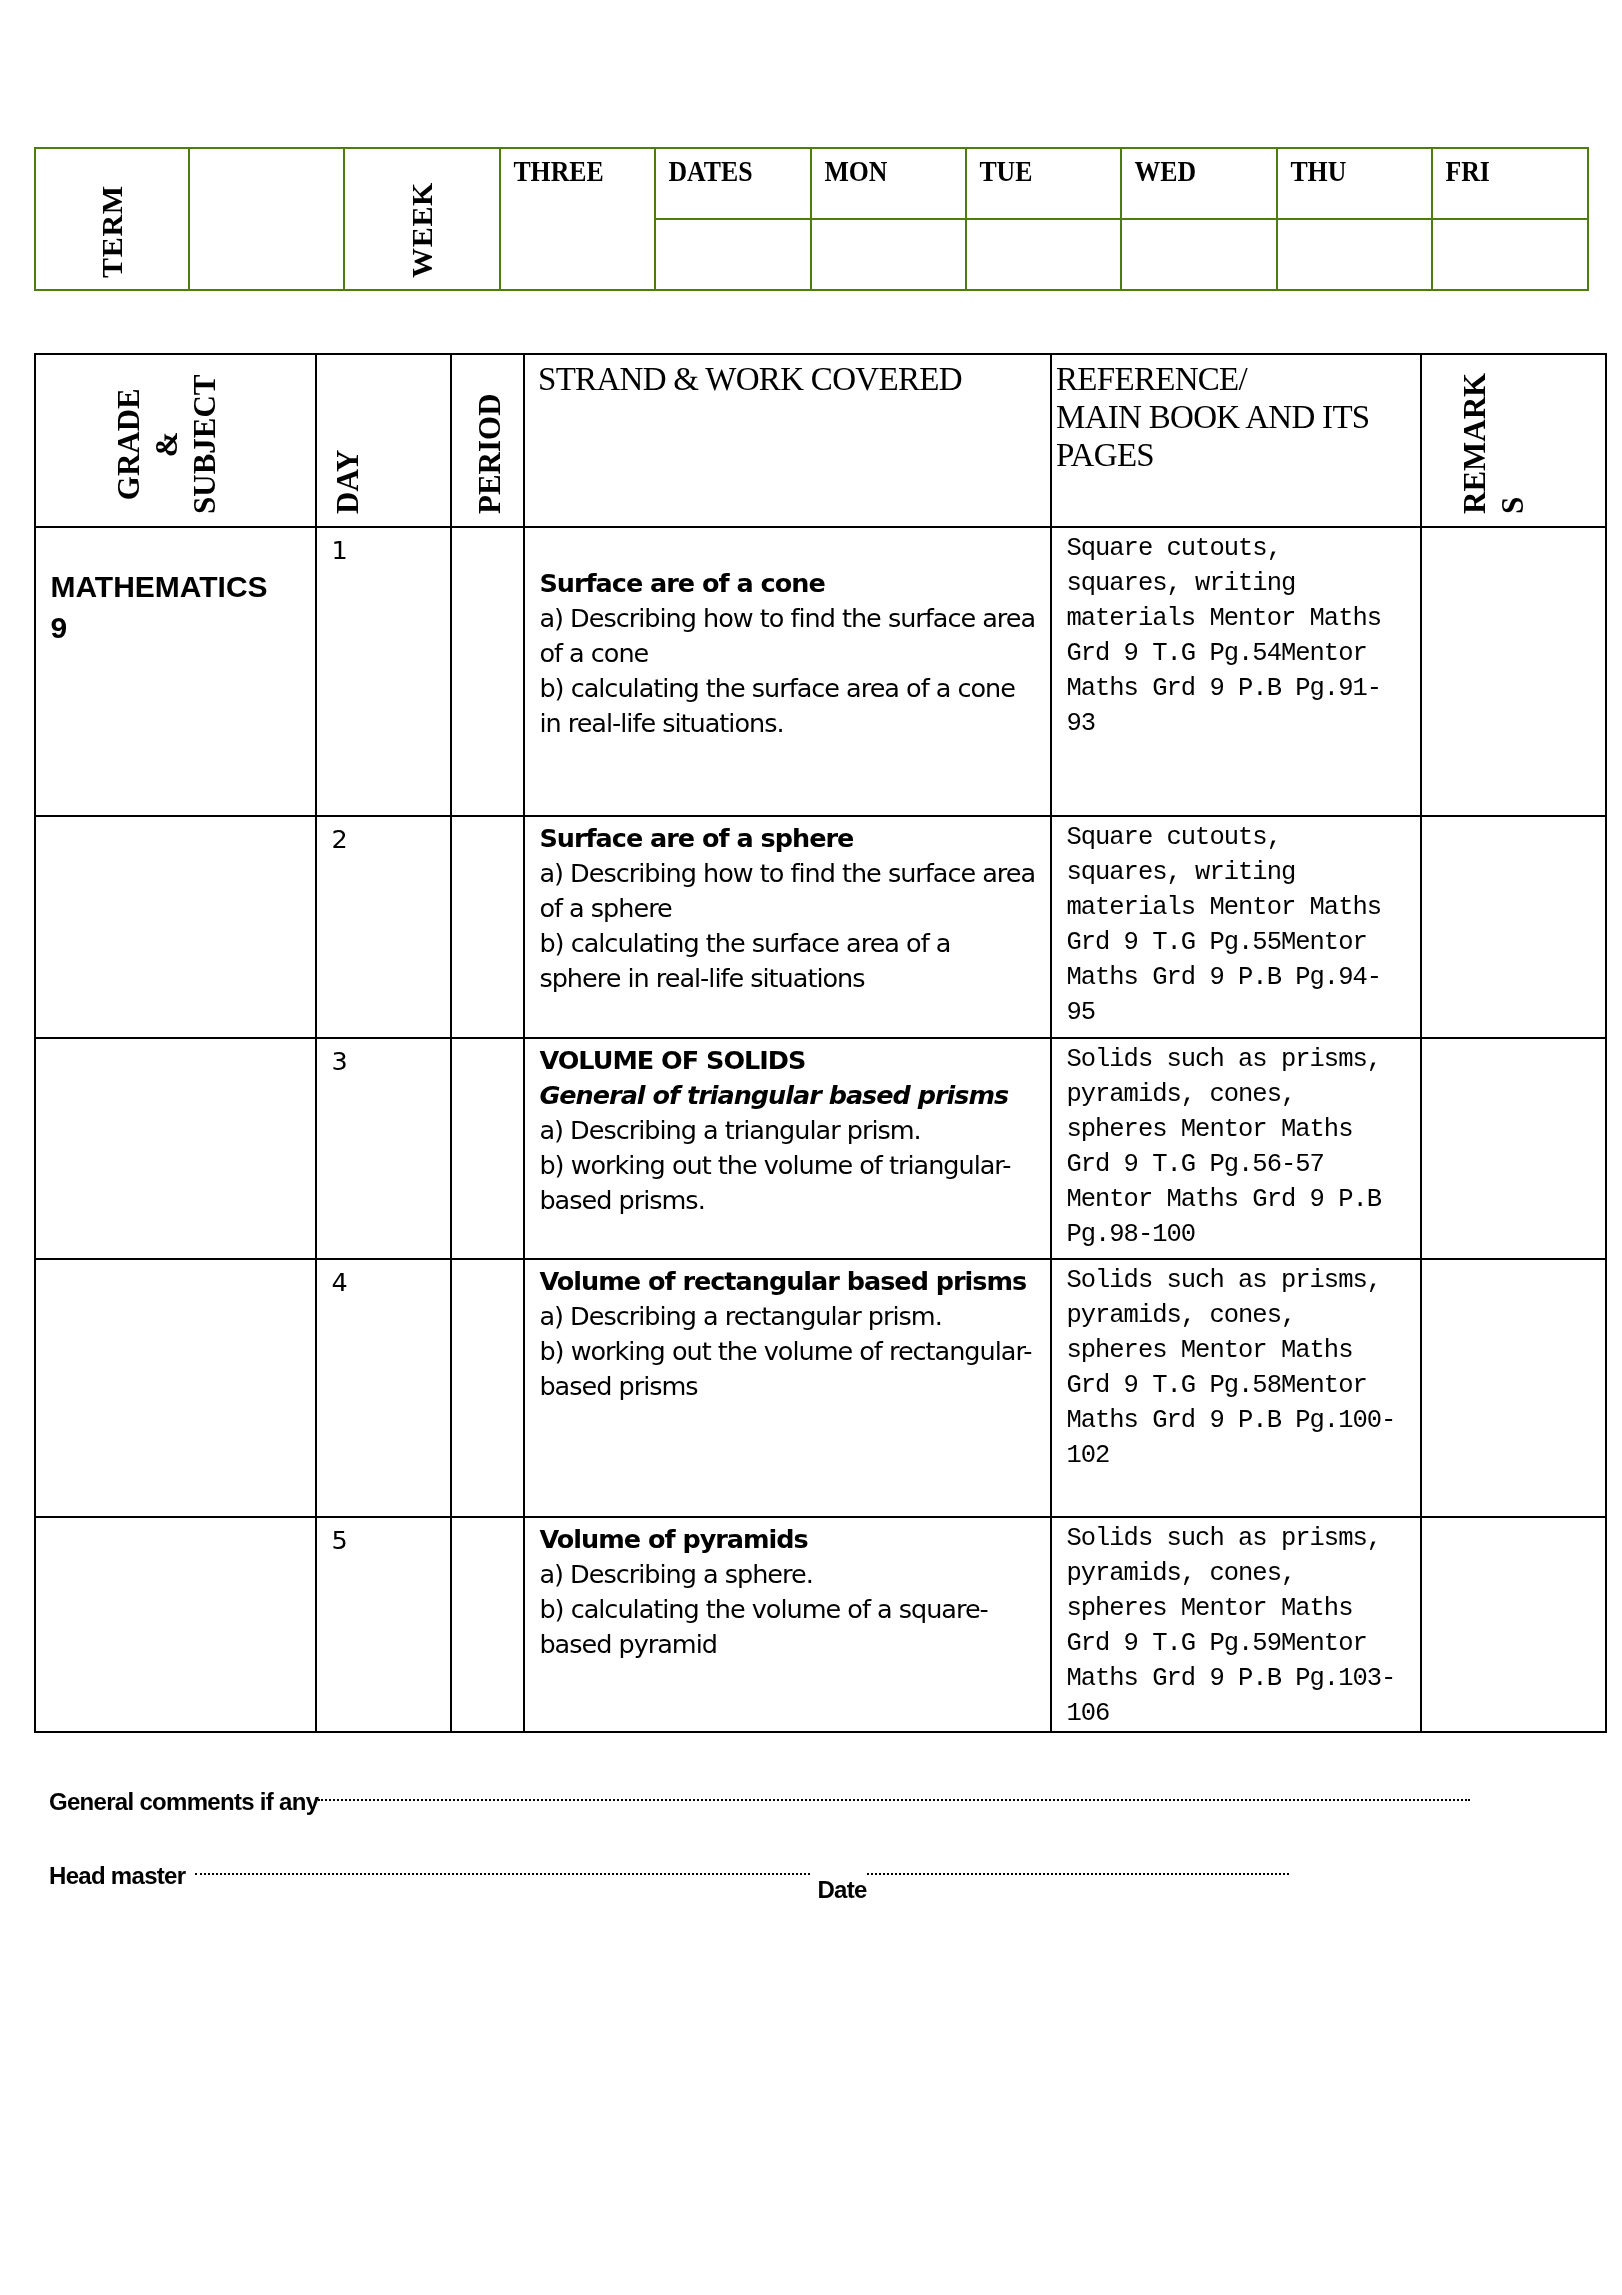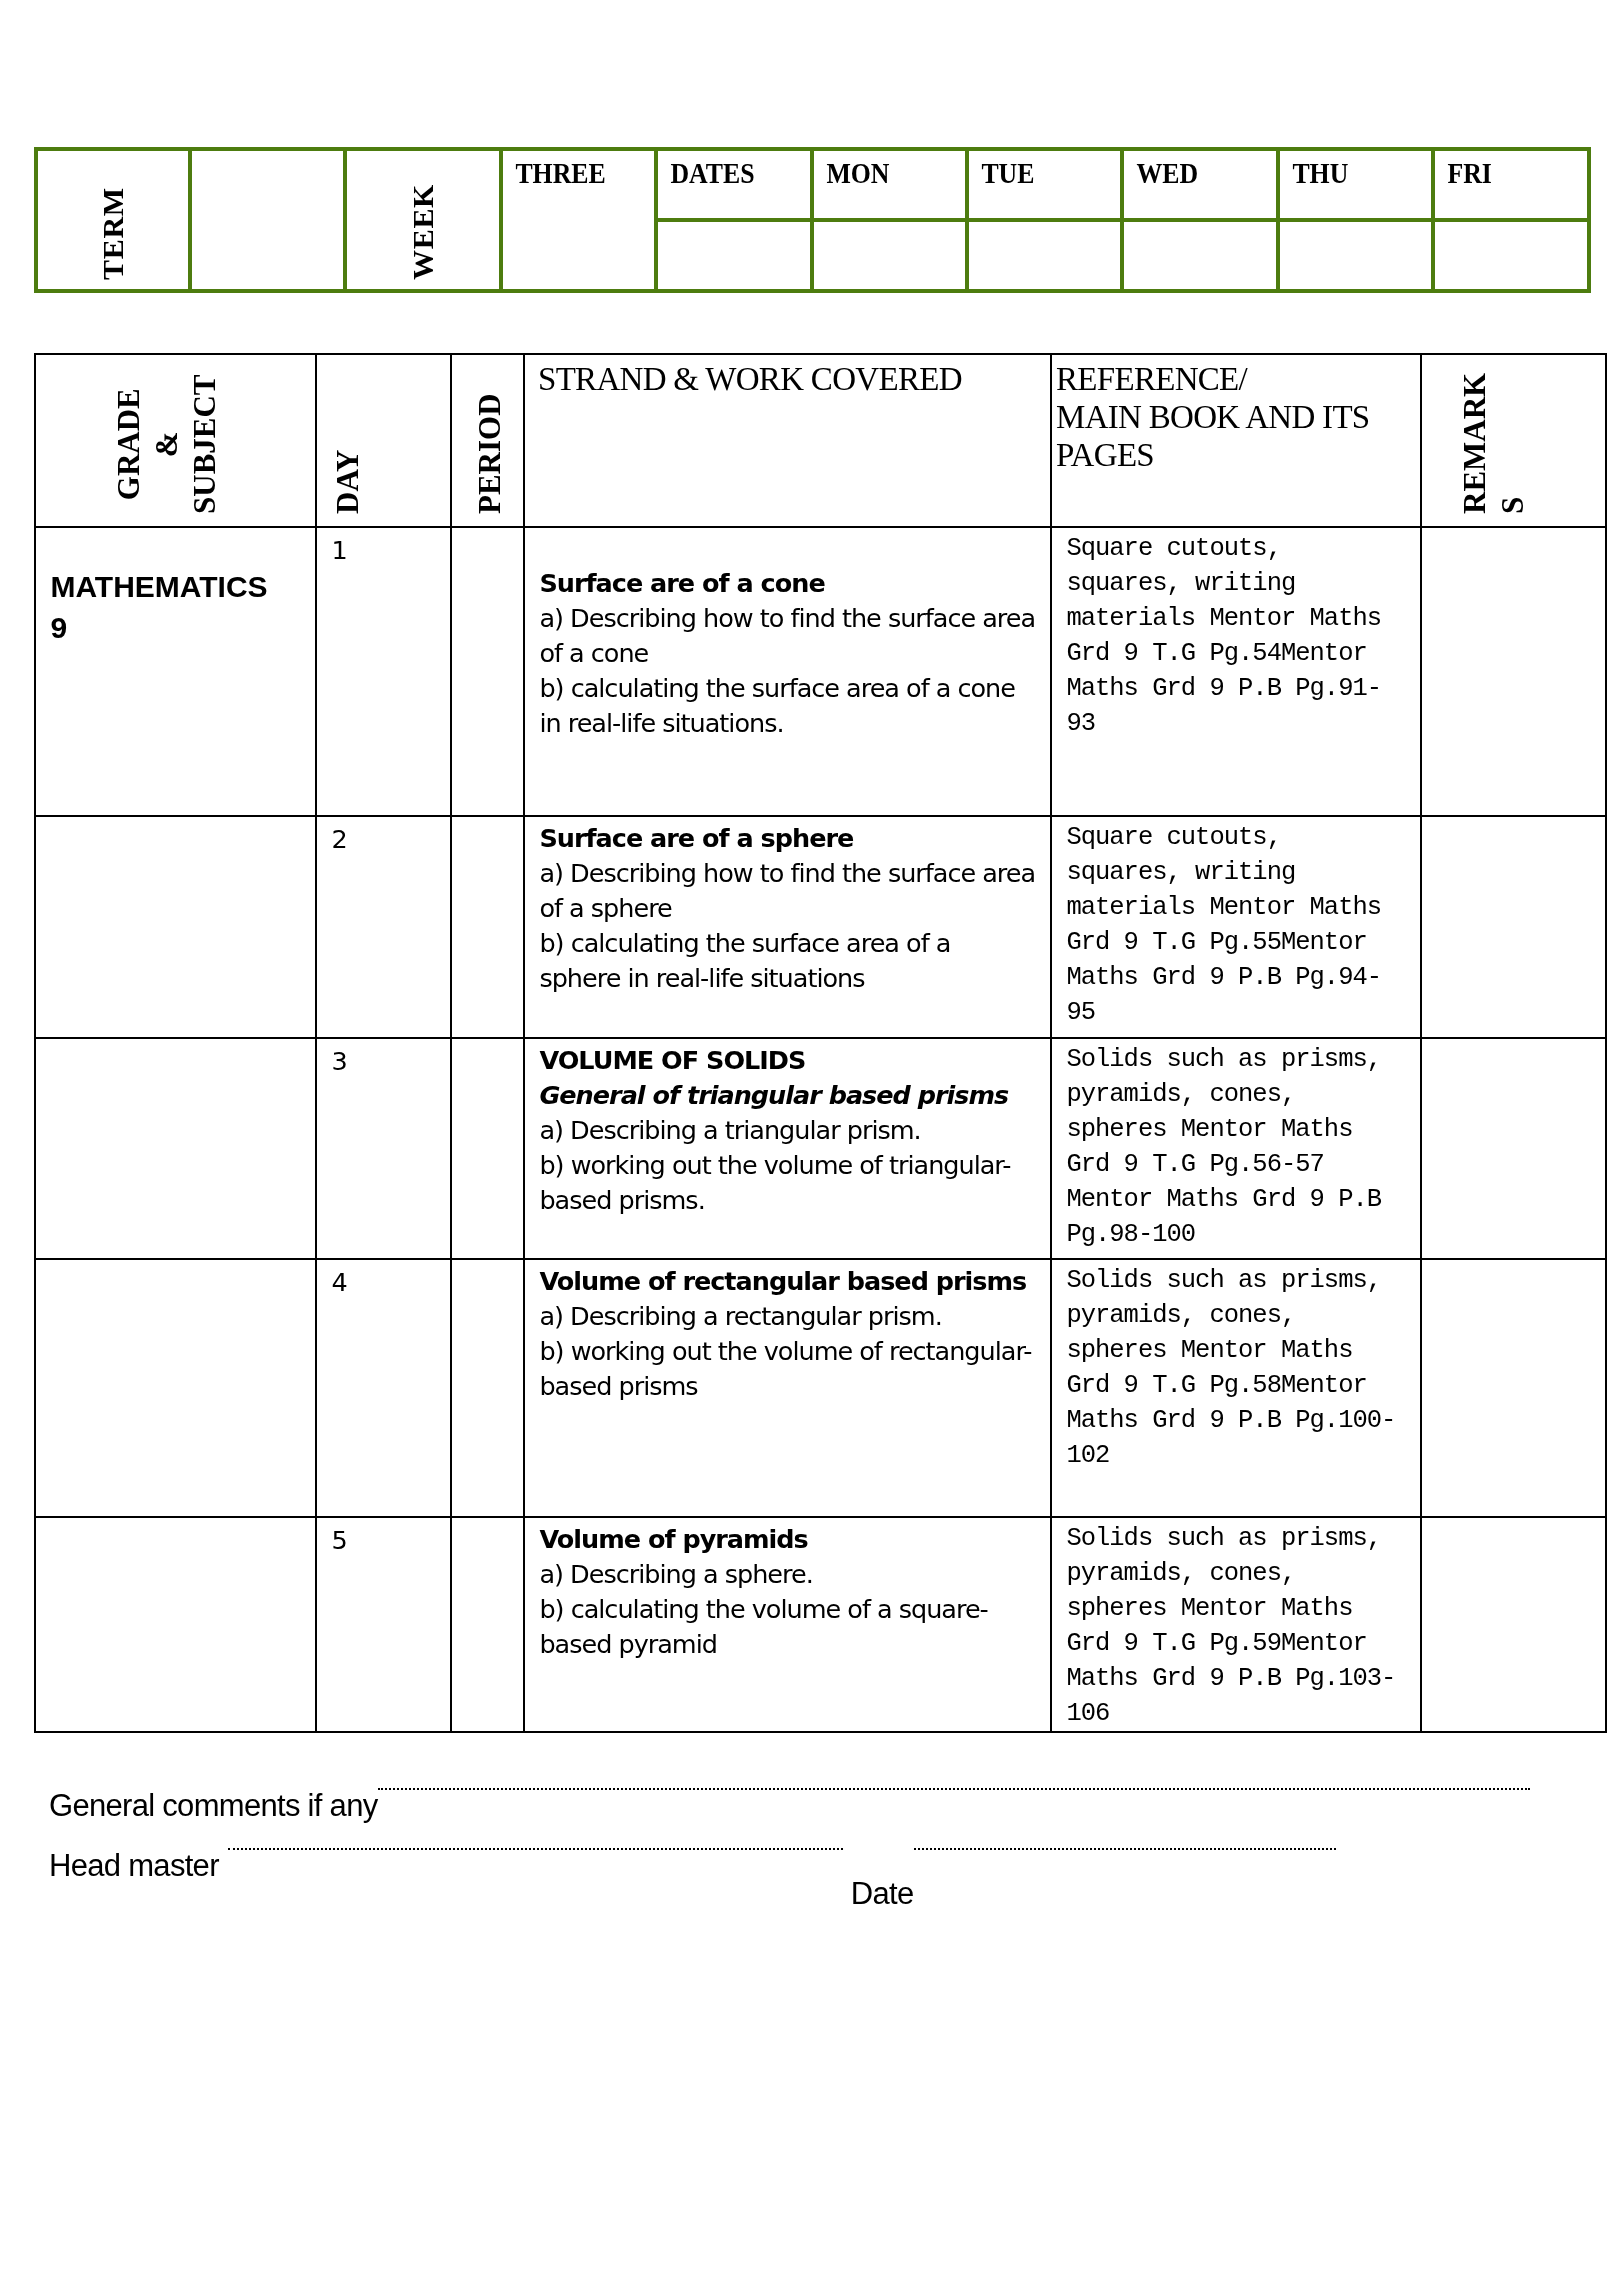--- a/index.html
+++ b/index.html
@@ -5,21 +5,21 @@
   html, body { margin: 0; padding: 0; background: #ffffff; }
   body { width: 1623px; height: 2295px; position: relative; overflow: hidden; color: #000; }
 
   
   .top-table {
     position: absolute; left: 34px; top: 147px;
     width: 1553px; height: 142px;
     border-collapse: collapse; table-layout: fixed;
   }
   .top-table td {
-    border: 4px solid #4d7c0f; padding: 0; vertical-align: top;
+    border: 2px solid #4d7c0f; padding: 0; vertical-align: top;
     font-family: "Liberation Serif", serif; font-weight: bold;
     font-size: 30px; line-height: 1;
   }
   .top-table .hdr { padding: 6.5px 0 0 14.4px; transform: scaleX(0.86); transform-origin: left top; white-space: nowrap; }
   .vert-wrap { position: relative; height: 138px; }
   .vert {
     position: absolute; left: 50%; bottom: 9.2px;
     transform-origin: left bottom;
     transform: rotate(-90deg) translateY(50%);
     white-space: nowrap; font-family: "Liberation Serif", serif; font-weight: bold;
@@ -63,22 +63,22 @@
     padding: 38px 0 0 14.4px;
   }
   .ref {
     font-family: Liberation Mono, monospace; font-size: 25.5px; line-height: 35px;
     padding: 2.6px 13px 0 14.4px; letter-spacing: -1px;
   }
 
   
   .footer-line {
     position: absolute; left: 49px; white-space: nowrap;
-    font-family: "Liberation Sans", sans-serif; font-weight: normal; font-size: 31px;
-    letter-spacing: -0.7px; display: flex; align-items: flex-start;
+    font-family: "Liberation Sans", sans-serif; font-weight: bold; font-size: 24px;
+    letter-spacing: -0.7px; display: flex; align-items: center;
   }
   .dots {
     display: inline-block; border-bottom: 2.6px dotted #000; height: 0; margin-bottom: 3.9px;
   }
 </style>
 </head>
 <body>
 
 <table class="top-table">
   <colgroup>

